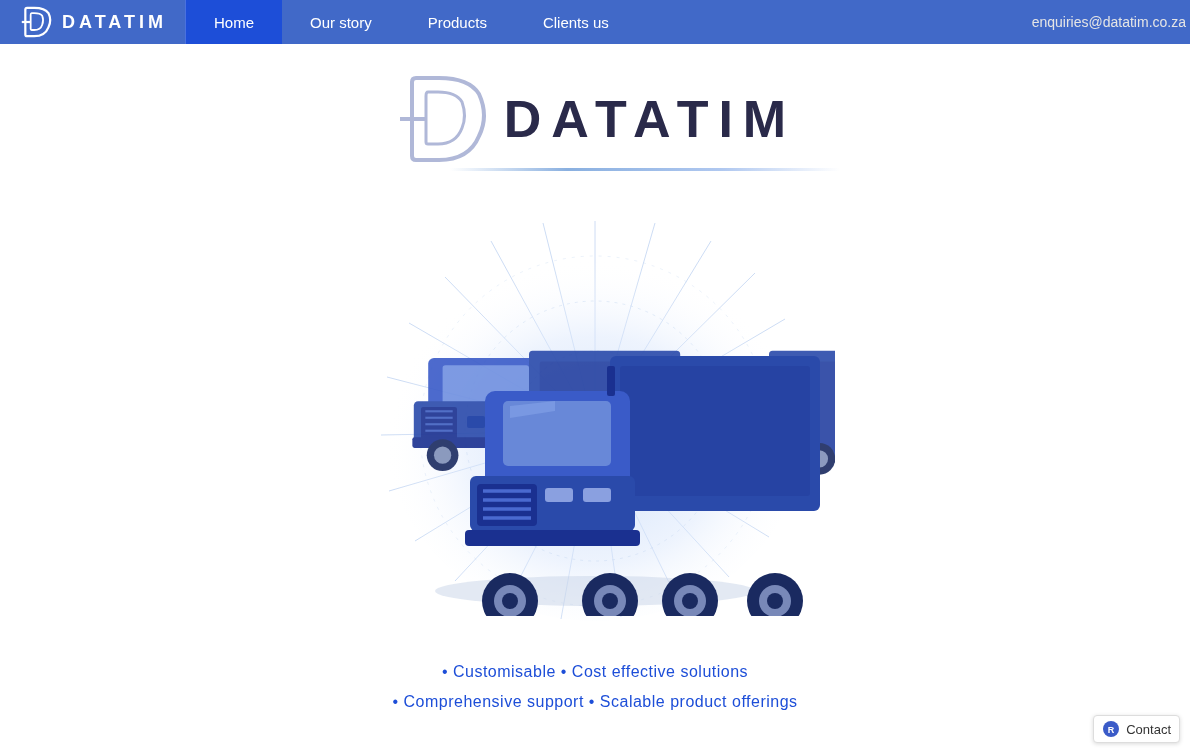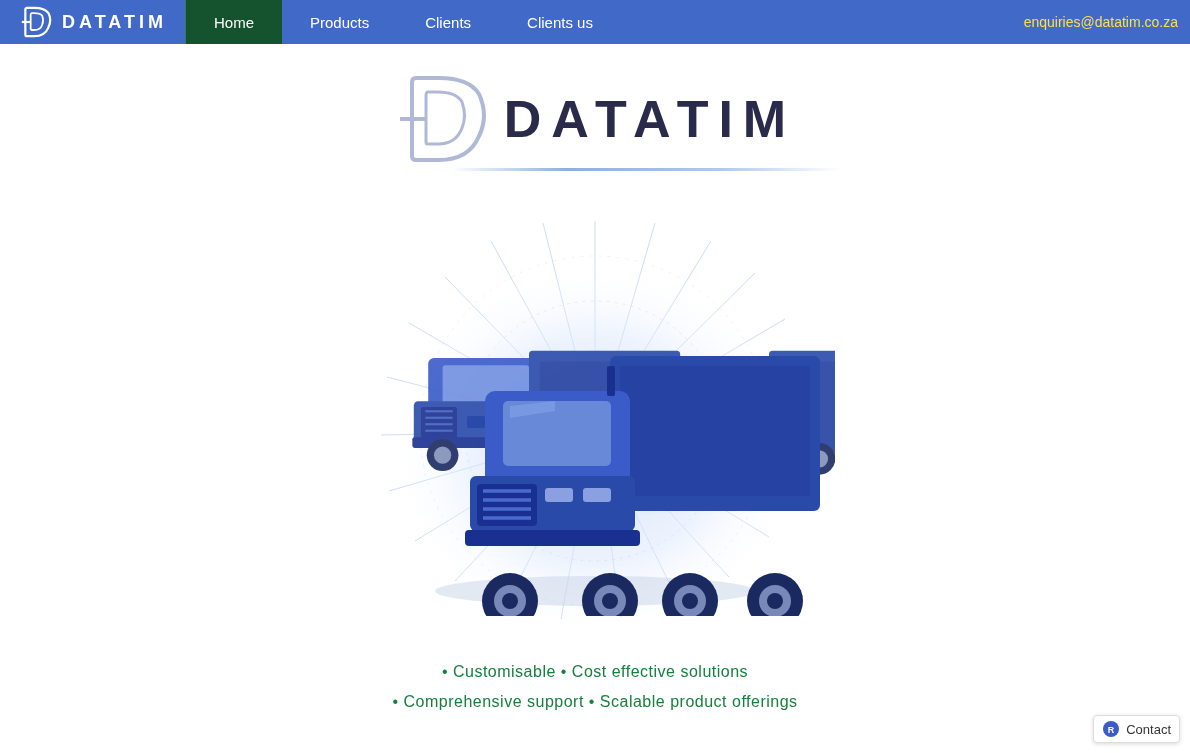--- a/index.html
+++ b/index.html
@@ -26,44 +26,44 @@
       margin-right: 8px;
     }
     .nav-logo-text {
       color: #fff;
       font-size: 18px;
       font-weight: bold;
       letter-spacing: 4px;
       font-family: Arial, sans-serif;
     }
     .nav-home {
-      background: #14532d;
+      background: #1d4ed8;
       height: 100%;
       display: flex;
       align-items: center;
       padding: 0 28px;
       color: #fff;
       font-size: 15px;
       cursor: pointer;
       border-left: 1px solid rgba(255,255,255,0.2);
     }
     .nav-item {
       height: 100%;
       display: flex;
       align-items: center;
       padding: 0 28px;
       color: #fff;
       font-size: 15px;
       cursor: pointer;
     }
     .nav-email {
       margin-left: auto;
-      color: #fde047;
+      color: #e5e5e5;
       font-size: 14px;
-      padding-right: 12px;
+      padding-right: 4px;
     }
 
     
     .main-content {
       display: flex;
       flex-direction: column;
       align-items: center;
       padding: 30px 0 20px;
       background: #fff;
     }
@@ -135,21 +135,21 @@
       height: 420px;
     }
 
     
     .bullets {
       margin-top: 20px;
       text-align: center;
     }
     .bullet-line {
       font-size: 16px;
-      color: #15803d;
+      color: #1d4ed8;
       margin: 12px 0;
       letter-spacing: 0.5px;
     }
 
     
     .revain-badge {
       position: fixed;
       bottom: 10px;
       right: 10px;
       background: #fff;
@@ -176,24 +176,24 @@
         <line x1="4" y1="18" x2="14" y2="18" stroke="#fff" stroke-width="2.5"></line>
       </g>
     </svg>
     <span class="nav-logo-text">DATATIM</span>
   </div>
 
   <div class="nav-home">
     <span>Home</span>
   </div>
   <div class="nav-item">
+    <span>Our story</span>
+  </div>
+  <div class="nav-item">
     <span>Products</span>
-  </div>
-  <div class="nav-item">
-    <span>Clients</span>
   </div>
   <div class="nav-item">
     <span>Clients us</span>
   </div>
   <div class="nav-email">
     <span>enquiries@datatim.co.za</span>
   </div>
 </nav>
 
 <div class="main-content">

